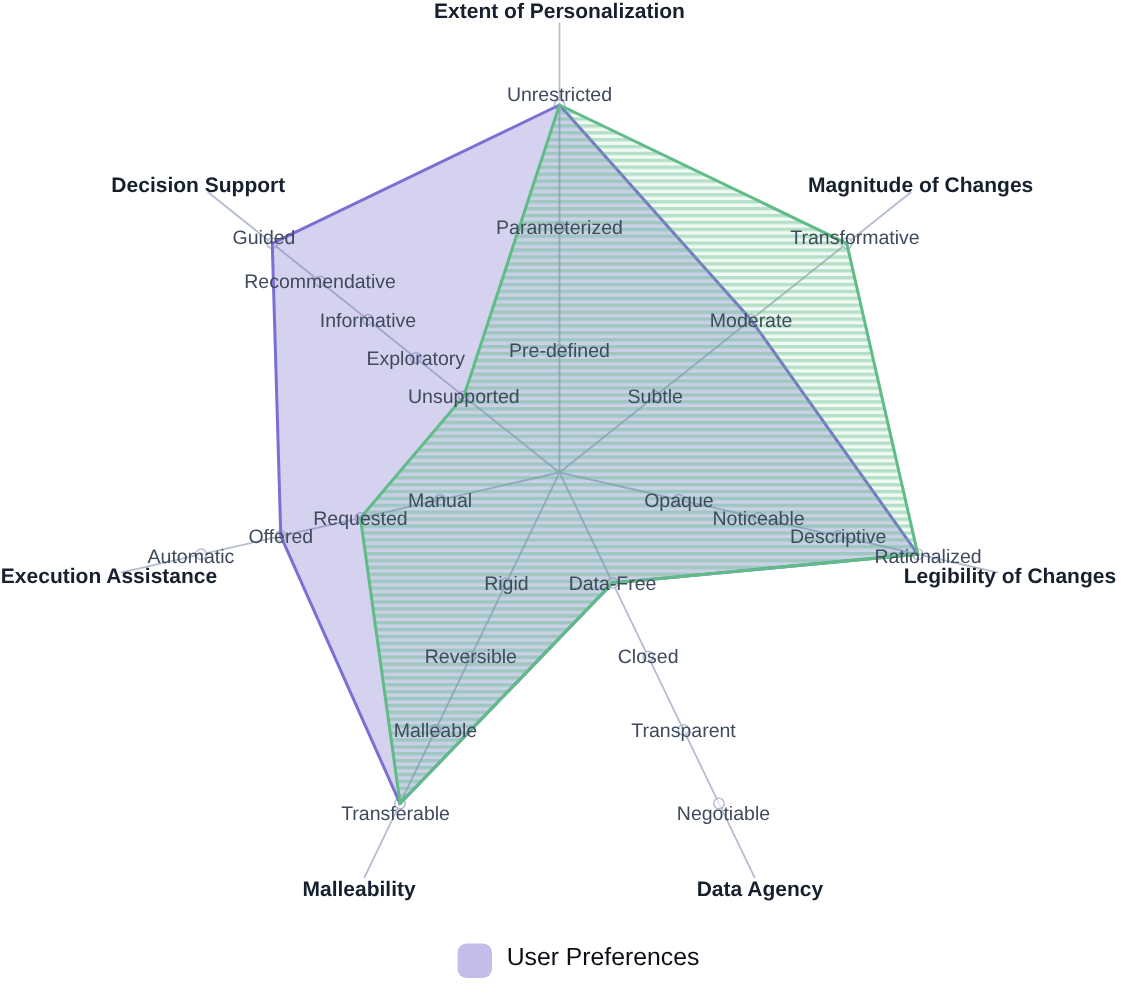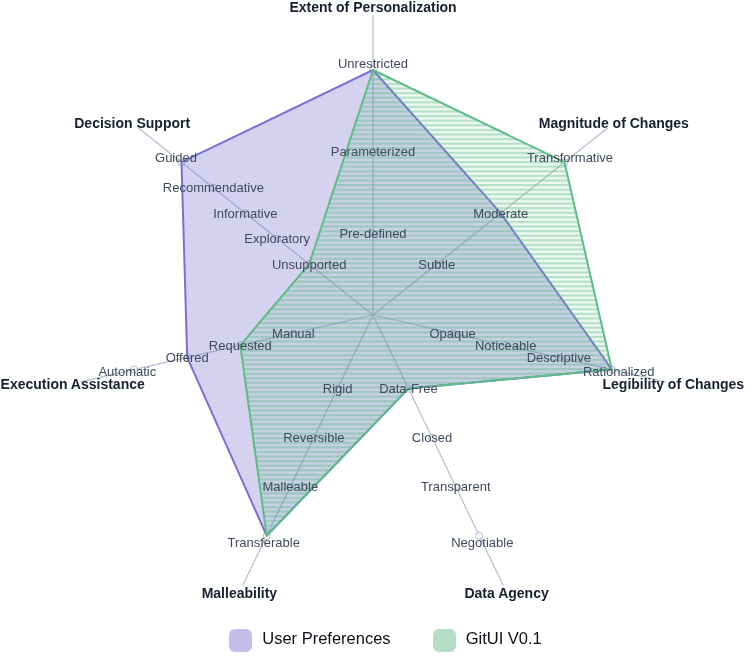--- a/index.html
+++ b/index.html
@@ -100,17 +100,13 @@
       <text x="72.7" y="383.5" text-anchor="middle" dominant-baseline="central" font-size="14px" font-weight="bold" fill="#16202e">Execution Assistance</text>
       <text x="132.2" y="123.0" text-anchor="middle" dominant-baseline="central" font-size="14px" font-weight="bold" fill="#16202e">Decision Support</text>
     </svg>
 </div>
 
 <div id="legend">
   <div class="legend-item">
     <span class="swatch" id="swatch-0" style="background: rgb(198, 188, 234);"></span>
     <span class="legend-label">User Preferences</span>
   </div>
-  <div class="legend-item">
-    <span class="swatch" id="swatch-1" style="background: rgb(181, 223, 196);"></span>
-    <span class="legend-label">GitUI V0.1</span>
-  </div>
 </div>
 
 </body></html>

